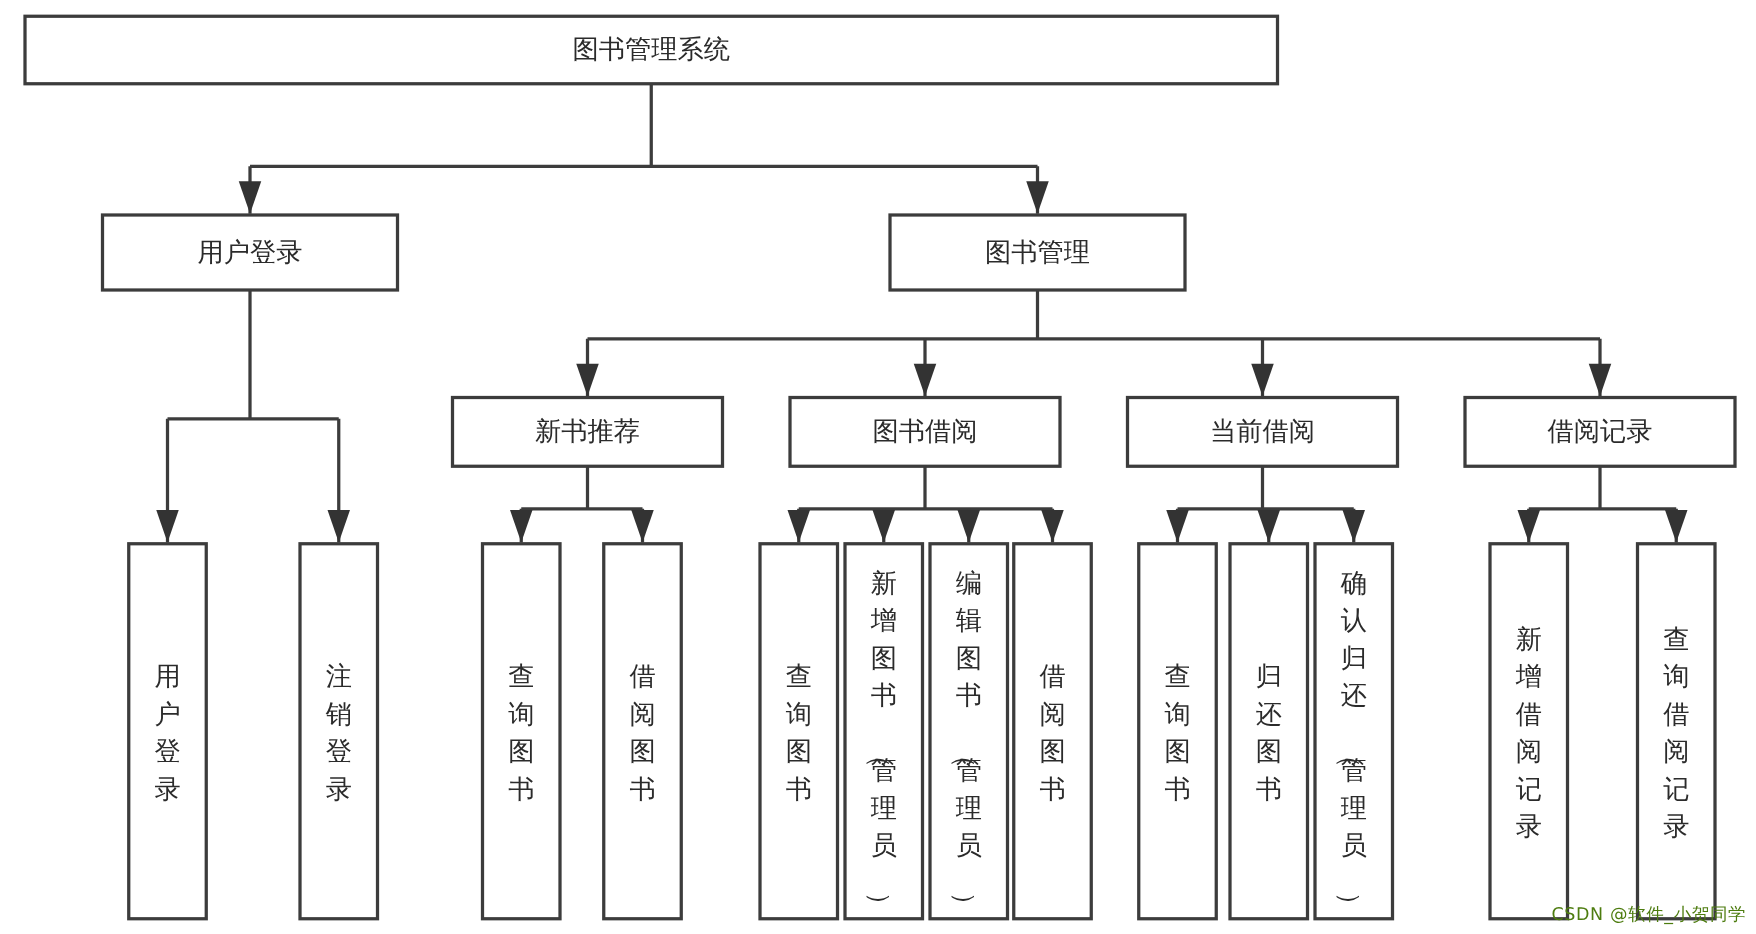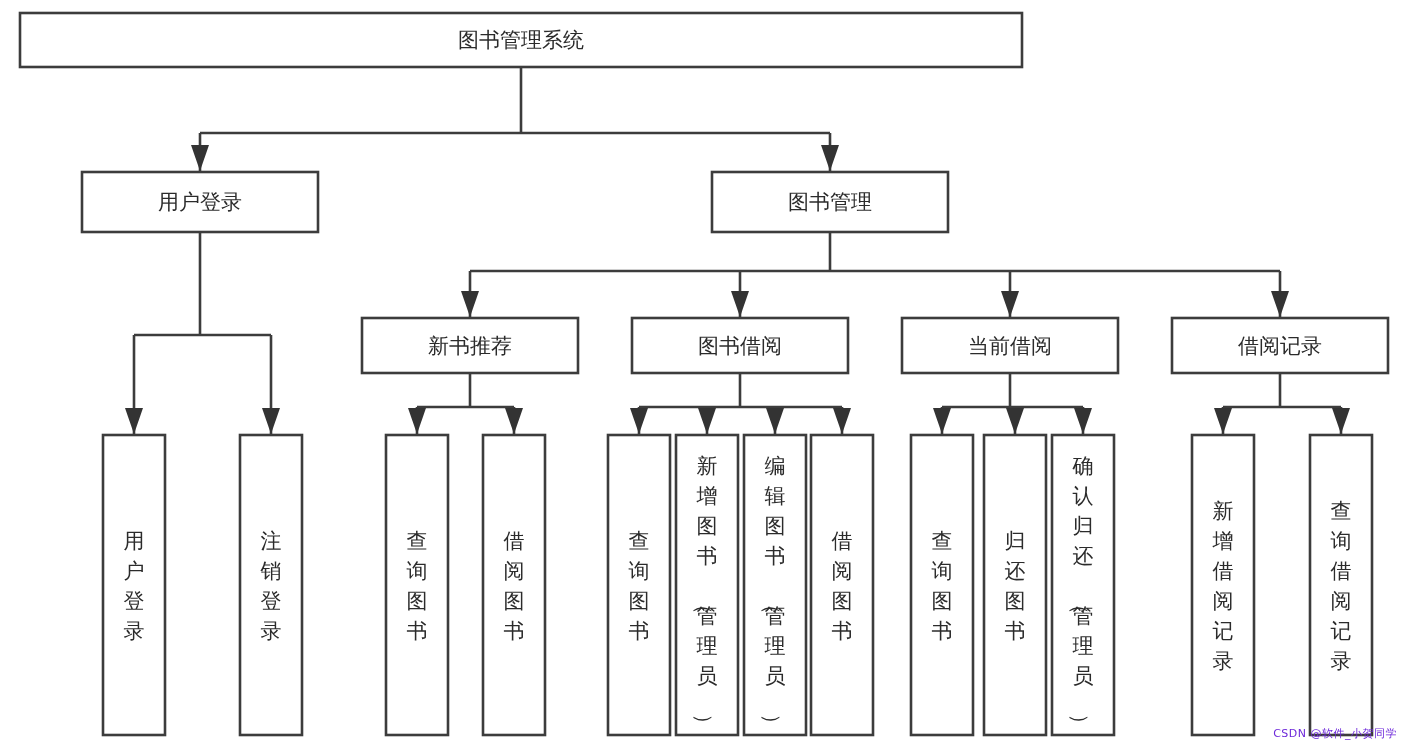--- a/index.html
+++ b/index.html
@@ -54,22 +54,22 @@
     font-family: "DejaVu Sans", "Liberation Sans", sans-serif;
     font-size: 21px;
     fill: #2b2b2b;
     text-anchor: middle;
   }
   .watermark-text {
     position: absolute;
     right: 8px;
     bottom: 6px;
     font-family: "DejaVu Sans", "Liberation Sans", sans-serif;
-    font-size: 11px;
-    color: #6d28d9;
+    font-size: 14px;
+    color: #4d7c0f;
     letter-spacing: 0.5px;
     white-space: nowrap;
     user-select: none;
   }
 </style>
 </head>
 <body>
 
 <div id="diagram-root">
   <svg class="diagram-canvas" viewBox="0 0 1405 747" xmlns="http://www.w3.org/2000/svg">

